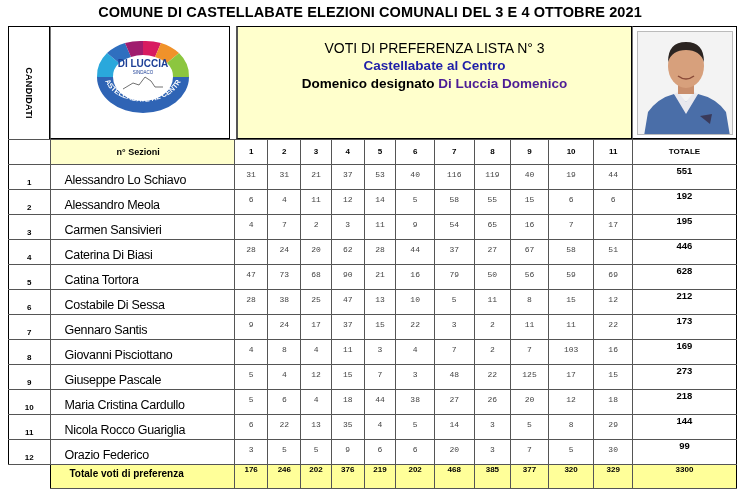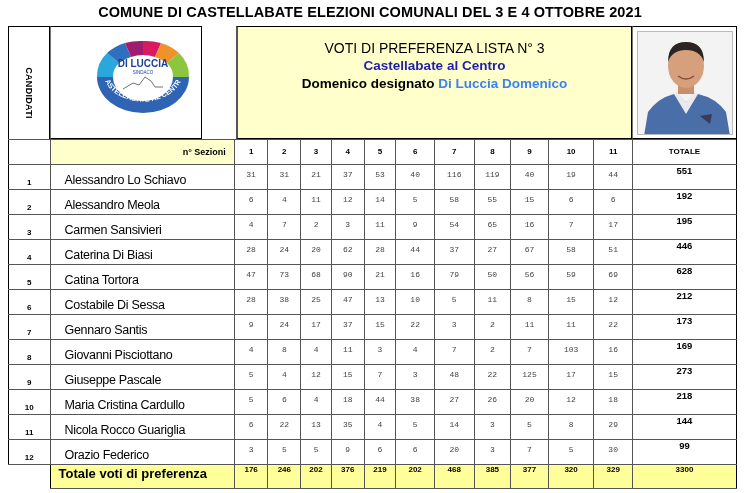--- a/index.html
+++ b/index.html
@@ -17,60 +17,60 @@
   .cand-col {
     position: absolute; left: 0; top: 0; width: 42px; height: 133px;
     border: 1.5px solid #000; border-bottom: none; background: #fff;
   }
   .cand-label {
     position: absolute; left: 50%; top: 50%;
     transform: translate(-50%, -50%) rotate(90deg);
     font-size: 9px; font-weight: bold; white-space: nowrap; letter-spacing: 0.3px;
   }
   .logo-box {
-    position: absolute; left: 42px; top: 0; width: 152px; height: 113px;
+    position: absolute; left: 42px; top: 0; width: 180px; height: 113px;
     border: 1.5px solid #000; border-left: 1px solid #777; background: #fff;
   }
   .logo-svg { position: absolute; left: 36px; top: 8px; }
   .logo-caption {
     position: absolute; left: 0; bottom: 3px; width: 100%; text-align: center;
     font-size: 7.5px; font-weight: bold;
   }
   .title-box {
     position: absolute; left: 228px; top: 0; width: 396px; height: 113px;
     background: #ffffcc; border: 1.5px solid #000; border-left: 2px solid #555;
     text-align: center; padding-top: 12px;
   }
   .title-box .l1 { font-size: 14px; font-weight: normal; line-height: 18px; }
   .title-box .l2 { font-size: 13.5px; font-weight: bold; color: #1f1fa8; line-height: 18px; }
   .title-box .l3 { font-size: 13.5px; font-weight: bold; line-height: 18px; }
-  .title-box .l3 .red { color: #3b82f6; }
+  .title-box .l3 .red { color: #4c1d95; }
   .photo-box {
     position: absolute; left: 624px; top: 0; width: 105px; height: 113px;
     border: 1.5px solid #000; border-left: 1px solid #777; background: #fff;
   }
   .photo-frame { position: absolute; left: 4px; top: 4px; width: 96px; height: 104px; border: 1px solid #bbb; overflow: hidden; background: #f6f6f6; }
 
   
   table.grid {
     position: absolute; left: 0; top: 113px; border-collapse: collapse; table-layout: fixed;
   }
   table.grid td {
     border: 1px solid #555; height: 24.6px; text-align: center; vertical-align: middle;
     font-size: 8px;
   }
   .h-row td { height: 20px; font-weight: bold; font-size: 9px; background: #fff; border-bottom: 3px solid #000; }
-  .h-row td.sez-label { background: #ffffcc; text-align: right; padding-right: 8px; font-size: 9px; }
+  .h-row td.sez-label { background: #ffffcc; text-align: center; padding-right: 8px; font-size: 9px; }
   .h-row td.blank { border-bottom: 1px solid #555; border-left: 1.5px solid #000; }
   td.num { font-weight: bold; font-size: 8.5px; vertical-align: bottom !important; padding-bottom: 2px; border-left: 1.5px solid #000 !important; }
   td.name { text-align: left !important; padding-left: 14px; font-size: 12.5px !important; font-family: "Liberation Sans", sans-serif; letter-spacing: -0.3px; vertical-align: bottom !important; padding-bottom: 2px; }
   td.val { font-family: "Liberation Mono", monospace; color: #444; font-size: 8px !important; vertical-align: top !important; padding-top: 5px; }
   td.tot { font-weight: bold; font-size: 9.5px !important; vertical-align: bottom !important; padding-bottom: 13px; border-right: 1.5px solid #000 !important; }
   .f-row td { background: #ffff99; font-weight: bold; font-size: 9px; height: 26px; vertical-align: bottom; padding-bottom: 14px; border-bottom: 2px solid #000; }
-  .f-row td.f-label { text-align: left; padding-left: 8px; font-size: 13px; vertical-align: middle; padding-bottom: 6px; border-left: 1.5px solid #000; }
+  .f-row td.f-label { text-align: left; padding-left: 19px; font-size: 10px; vertical-align: middle; padding-bottom: 6px; border-left: 1.5px solid #000; }
   .f-row td.f-blank { background: #fff; border: none; border-top: 1px solid #555; }
   .f-row td.f-total { border-right: 1.5px solid #000; }
 </style>
 </head>
 <body>
 
 <div class="page-title">COMUNE DI CASTELLABATE ELEZIONI COMUNALI DEL 3 E 4 OTTOBRE 2021</div>
 
 <div class="sheet">
 

